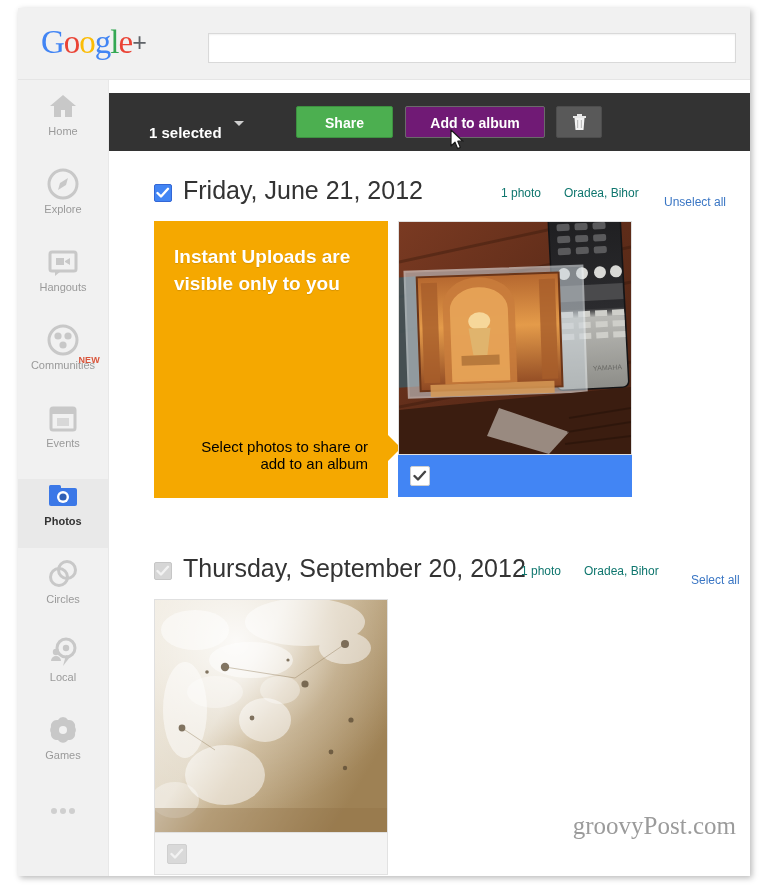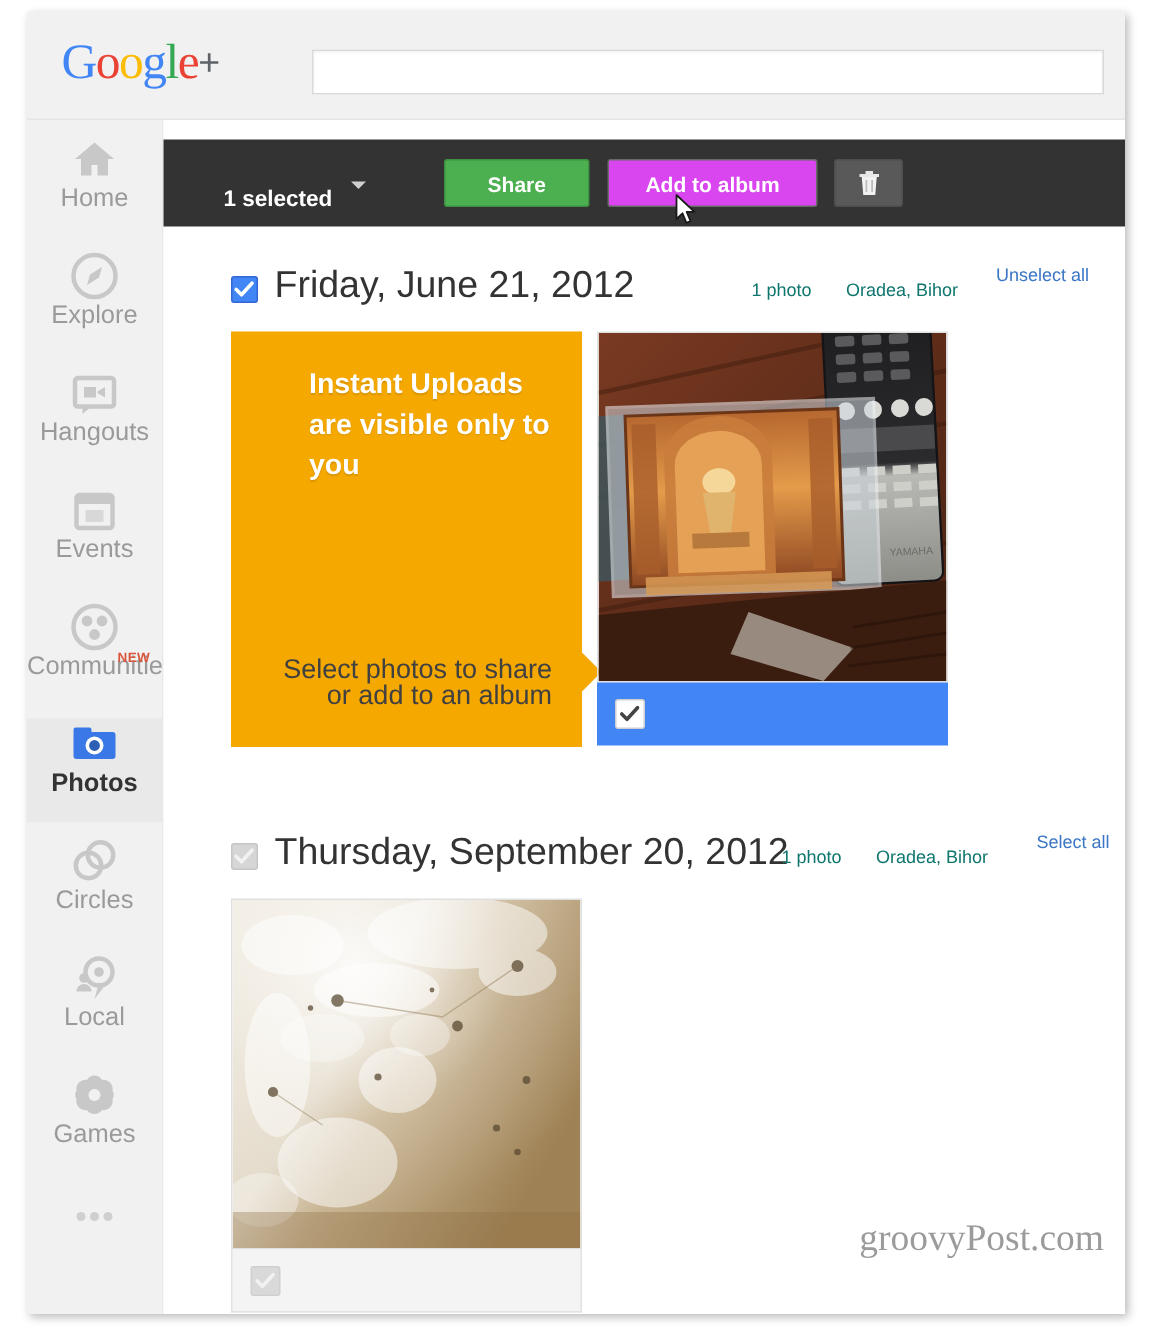--- a/index.html
+++ b/index.html
@@ -102,21 +102,21 @@
   }
   .nav-item .nav-icon {
     display: block;
     margin: 9px auto 2px auto;
     width: 34px;
     height: 34px;
     position: relative;
   }
   .nav-item .nav-label {
     display: block;
-    font-size: 17px;
+    font-size: 11px;
     color: #9a9a9a;
     line-height: 13px;
   }
   .nav-item.active .nav-label {
     color: #333333;
     font-weight: bold;
   }
   .nav-item.active {
     background: #e9e9e9;
   }
@@ -188,21 +188,21 @@
   }
   #btn-share {
     left: 187px;
     width: 97px;
     background: #4caf50;
     border: 1px solid #3d9140;
   }
   #btn-add-album {
     left: 296px;
     width: 140px;
-    background: #d946ef;
+    background: #701a75;
     border: 1px solid #6a6a6a;
   }
   #btn-delete {
     left: 447px;
     width: 46px;
     background: #595959;
     border: 1px solid #4d4d4d;
   }
   #btn-delete svg { vertical-align: -3px; }
 
@@ -255,21 +255,21 @@
   }
   .date-meta {
     position: absolute;
     top: 10px;
     font-size: 12px;
     color: #0f766e;
     white-space: nowrap;
   }
   .date-link {
     position: absolute;
-    top: 0;
+    top: 19px;
     font-size: 12px;
     color: #3a76c4;
     white-space: nowrap;
     cursor: pointer;
   }
 
   
   #promo-card {
     position: absolute;
     left: 45px;
@@ -280,29 +280,28 @@
     box-sizing: border-box;
     padding: 22px 20px 18px 20px;
     overflow: visible;
   }
   #promo-title {
     font-size: 19px;
     font-weight: bold;
     color: #ffffff;
     line-height: 27px;
     text-shadow: 0 1px 1px rgba(0,0,0,0.12);
-    margin-left: 32px;
   }
   #promo-sub {
     position: absolute;
     right: 20px;
     bottom: 26px;
     width: 190px;
-    font-size: 18px;
-    color: #404040;
+    font-size: 15px;
+    color: #000000;
     line-height: 17px;
     text-align: right;
   }
   #promo-arrow {
     position: absolute;
     right: -13px;
     bottom: 36px;
     width: 0; height: 0;
     border-top: 14px solid transparent;
     border-bottom: 14px solid transparent;
@@ -400,39 +399,39 @@
             <rect x="10" y="13" width="8" height="7" fill="#c8c8c8"></rect>
             <path d="M19 16 L24 13 V20 L19 17 Z" fill="#c8c8c8"></path>
           </svg>
         </span>
         <span class="nav-label">Hangouts</span>
       </div>
 
       <div class="nav-item">
         <span class="nav-icon">
           <svg width="34" height="34" viewBox="0 0 34 34">
-            <rect x="5" y="7" width="24" height="22" rx="2" fill="none" stroke="#c8c8c8" stroke-width="3"></rect>
-            <rect x="5" y="7" width="24" height="6" fill="#c8c8c8"></rect>
-            <rect x="11" y="17" width="12" height="8" fill="#d8d8d8"></rect>
-          </svg>
-        </span>
-        <span class="nav-label">Events</span>
-      </div>
-
-      <div class="nav-item">
-        <span class="nav-icon">
-          <svg width="34" height="34" viewBox="0 0 34 34">
             <circle cx="17" cy="17" r="14" fill="none" stroke="#c8c8c8" stroke-width="3"></circle>
             <circle cx="12" cy="13" r="3.6" fill="#c8c8c8"></circle>
             <circle cx="22" cy="13" r="3.6" fill="#c8c8c8"></circle>
             <circle cx="17" cy="22" r="3.6" fill="#c8c8c8"></circle>
           </svg>
         </span>
         <span class="badge-new">NEW</span>
         <span class="nav-label">Communities</span>
+      </div>
+
+      <div class="nav-item">
+        <span class="nav-icon">
+          <svg width="34" height="34" viewBox="0 0 34 34">
+            <rect x="5" y="7" width="24" height="22" rx="2" fill="none" stroke="#c8c8c8" stroke-width="3"></rect>
+            <rect x="5" y="7" width="24" height="6" fill="#c8c8c8"></rect>
+            <rect x="11" y="17" width="12" height="8" fill="#d8d8d8"></rect>
+          </svg>
+        </span>
+        <span class="nav-label">Events</span>
       </div>
 
       <div class="nav-item active">
         <span class="nav-icon">
           <svg width="34" height="34" viewBox="0 0 34 34">
             <rect x="3" y="9" width="28" height="18" rx="2" fill="#3b78e7"></rect>
             <rect x="3" y="6" width="12" height="5" rx="1.5" fill="#3b78e7"></rect>
             <circle cx="17" cy="18" r="6" fill="#ffffff"></circle>
             <circle cx="17" cy="18" r="3.6" fill="#2f5fb5"></circle>
           </svg>

